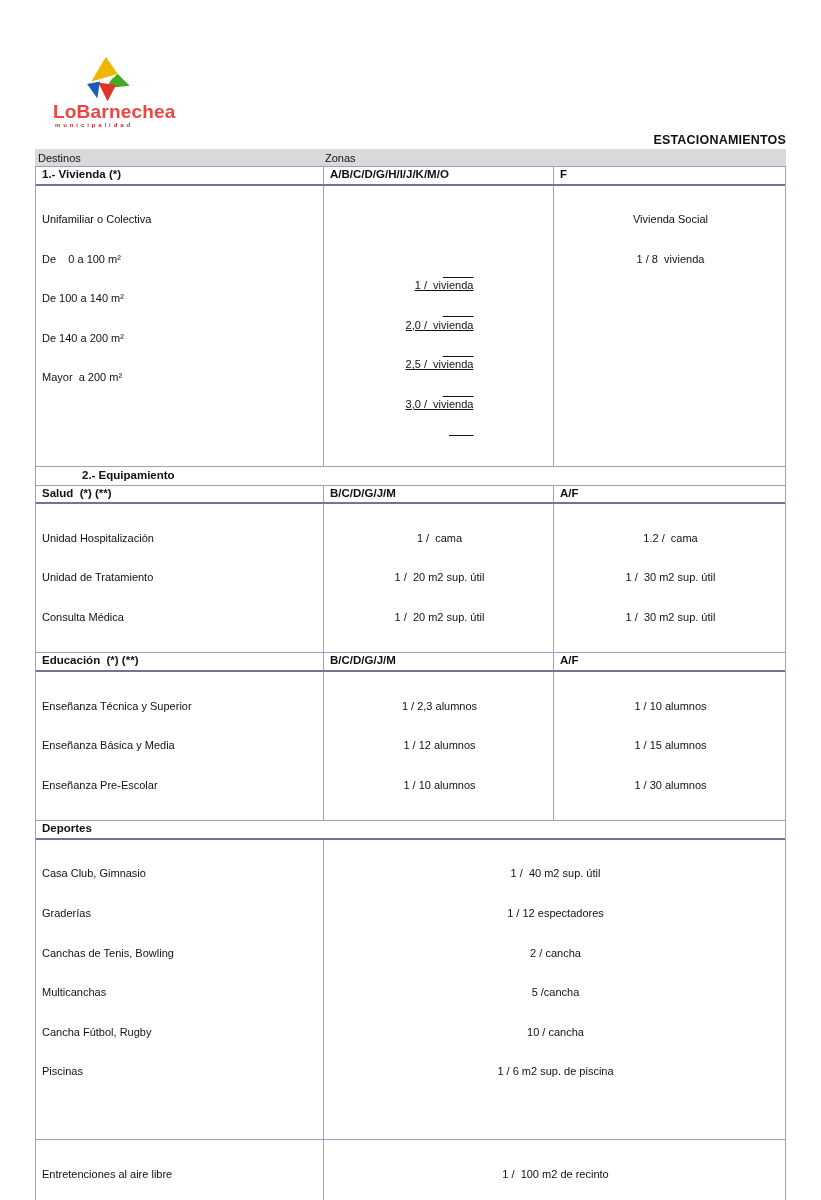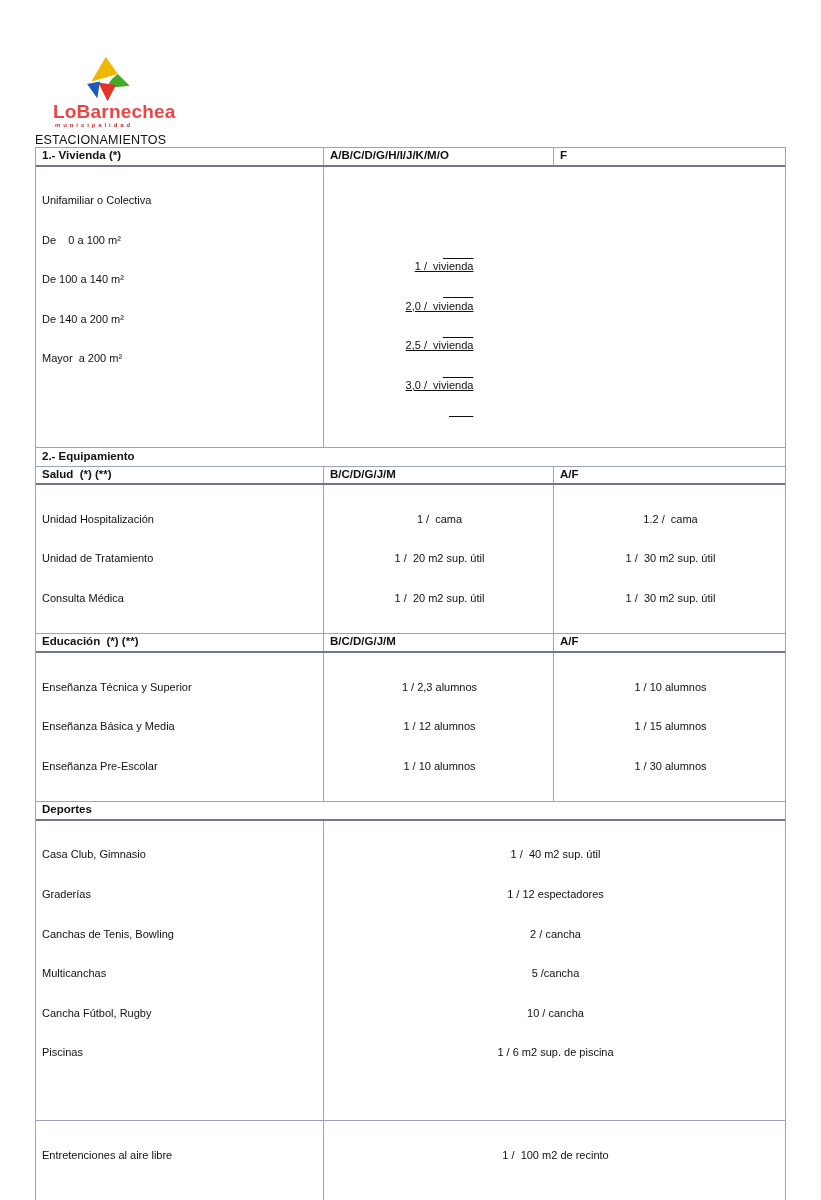--- a/index.html
+++ b/index.html
@@ -16,21 +16,21 @@
   }
   .page{width:821px;height:1200px;padding:0 35px;position:relative;}
 
   
   .logo{margin-top:56px;margin-left:18px;width:160px;}
   .logo svg{display:block;margin-left:26px;}
   .logo-name{font-size:19px;font-weight:bold;color:#ef4444;letter-spacing:0.2px;line-height:1;}
   .logo-sub{font-size:6px;font-weight:bold;color:#cf2b2b;letter-spacing:2.9px;margin-top:1px;margin-left:2px;}
 
   
-  .doc-title{font-size:12.5px;font-weight:normal;margin-top:5px;letter-spacing:0.2px;}
+  .doc-title{font-size:12.5px;font-weight:bold;margin-top:5px;letter-spacing:0.2px;text-align:right;}
 
   
   .band{display:grid;grid-template-columns:287px 464px;background:var(--band);
         height:17px;margin-top:2px;font-size:11px;align-items:center;}
   .band div{padding-left:3px;}
 
   
   .tbl{border:1px solid var(--line);font-size:11px;line-height:1.2;}
   .row{display:grid;border-bottom:1px solid var(--line);}
   .cols3{grid-template-columns:287px 230px 232px;}
@@ -38,40 +38,44 @@
   .cols1{grid-template-columns:749px;}
   .row:last-child{border-bottom:none;}
   .hdr{font-weight:bold;border-bottom:2px solid var(--line-dark);}
   .hdr .c{padding:1px 0 2px 6px;font-size:11.5px;}
   .c{padding:1px 4px 2px 6px;white-space:pre-wrap;}
   .c.v{border-left:1px solid var(--line);}
   .center{text-align:center;}
   .numblock{width:max-content;margin:0 auto;text-align:right;text-decoration:underline;}
   .line{min-height:13.2px;}
   .gap-s{height:6px;}
-  .group .c{font-weight:bold;font-size:11.5px;padding-top:2px;}
+  .group .c{font-weight:bold;font-size:11.5px;padding-top:2px;margin-left:40px;}
 </style>
 </head>
 <body>
 
 <div class="page">
 
   <div class="logo">
     <svg width="52" height="46" viewBox="0 0 60 54" aria-hidden="true">
       <polygon points="31,1 45,21 14,30" fill="#efb800"></polygon>
       <polygon points="45,21 59,35 31,38 38,27" fill="#46a926"></polygon>
       <polygon points="22,31 43,34 33,53" fill="#e23528"></polygon>
       <polygon points="9,33 24,30 21,50" fill="#1e5bb8"></polygon>
     </svg>
     <div class="logo-name">LoBarnechea</div>
     <div class="logo-sub">municipalidad</div>
   </div>
 
   <div class="doc-title">ESTACIONAMIENTOS</div>
 
+  <div class="band">
+    <div>Destinos</div>
+    <div>Zonas</div>
+  </div>
 
   <div class="tbl">
 
     <div class="row cols3 hdr">
       <div class="c">1.- Vivienda (*)</div>
       <div class="c v">A/B/C/D/G/H/I/J/K/M/O</div>
       <div class="c v">F</div>
     </div>
     <div class="row cols3">
       <div class="c">
@@ -82,20 +86,24 @@
         <div class="line">Mayor  a 200 m²</div>
       </div>
       <div class="c v">
         <div class="line"></div>
         <div class="numblock">
           <div class="line">1 /  vivienda</div>
           <div class="line">2,0 /  vivienda</div>
           <div class="line">2,5 /  vivienda</div>
           <div class="line">3,0 /  vivienda</div>
         </div>
+      </div>
+      <div class="c v center">
+        <div class="line">Vivienda Social</div>
+        <div class="line">1 / 8  vivienda</div>
       </div>
     </div>
 
     <div class="row cols1 group">
       <div class="c">2.- Equipamiento</div>
     </div>
 
     <div class="row cols3 hdr">
       <div class="c">Salud  (*) (**)</div>
       <div class="c v">B/C/D/G/J/M</div>

